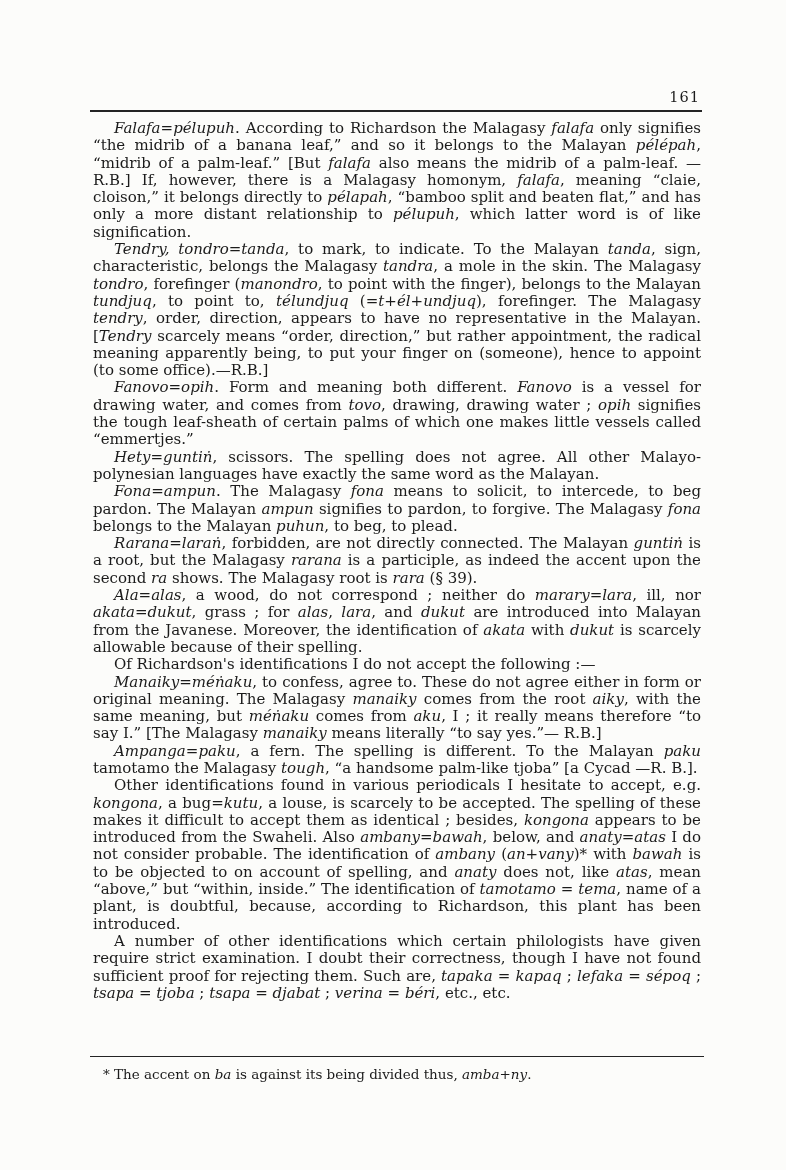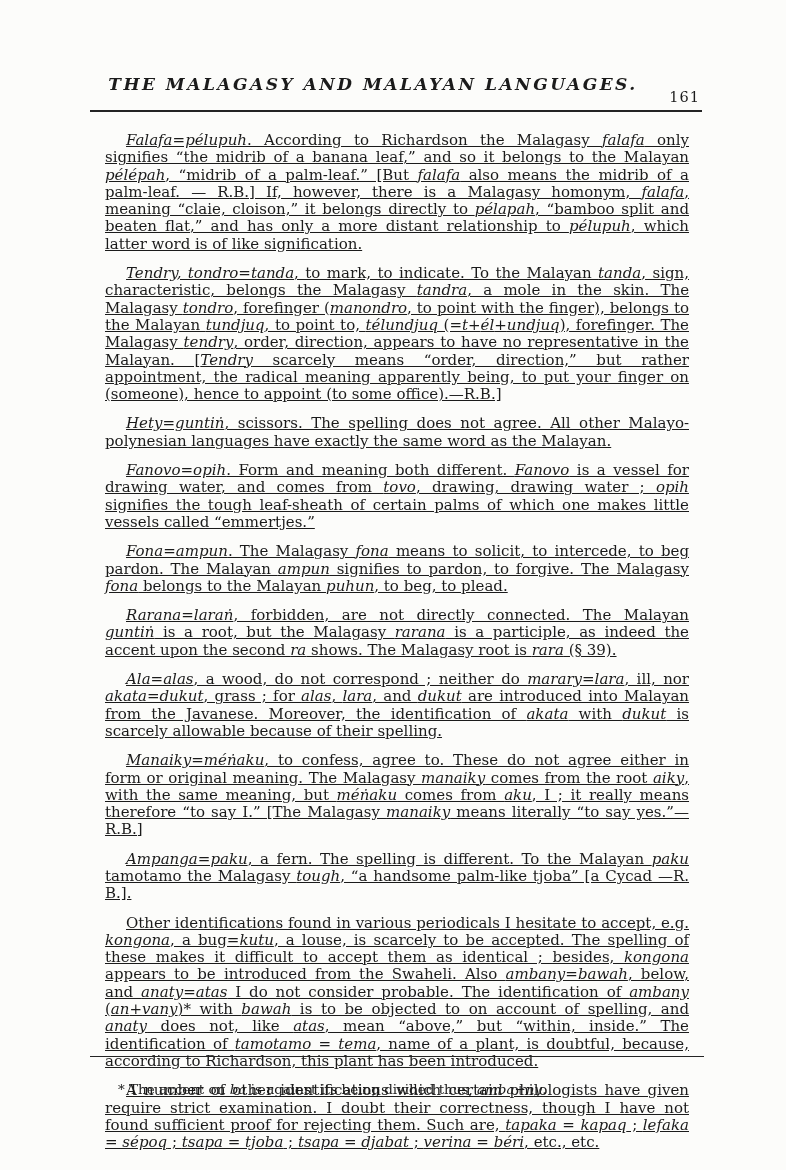--- a/index.html
+++ b/index.html
@@ -55,65 +55,64 @@
     position: absolute;
     top: 120px;
     left: 93px;
     width: 608px;
     font-size: 15px;
     line-height: 17.3px;
     text-align: justify;
     text-justify: inter-word;
   }
   .para {
-    margin: 12px;
+    margin: 0;
     text-indent: 21px;
-    text-decoration: underline;
   }
   .para i {
     font-style: italic;
   }
   .footnote-block {
     position: absolute;
     top: 1056px;
     left: 90px;
     width: 614px;
     border-top: 1.5px solid #242424;
     padding-top: 9px;
     font-size: 13.5px;
     line-height: 16px;
   }
   .footnote-text {
-    margin: 15px;
+    margin: 0;
     padding-left: 13px;
   }
   .footnote-text i {
     font-style: italic;
   }
 </style>
 </head>
 <body>
 
 <div class="page">
 
   <div class="running-header">
-    <div class="running-title">THE MALAGASY AND MALAYAN LANGUAGES.</div>
     <div class="running-pagenum">161</div>
   </div>
 
   <div class="header-rule"></div>
 
   <div class="text-block">
     <p class="para"><i>Falafa=pélupuh</i><span>.  According to Richardson the Malagasy </span><i>falafa</i><span> only signifies “the midrib of a banana leaf,” and so  it belongs to the Malayan </span><i>pélépah</i><span>, “midrib of a palm-leaf.” [But </span><i>falafa</i><span> also means the midrib of a palm-leaf. — R.B.] If, however, there is a Malagasy homonym, </span><i>falafa</i><span>, meaning “claie, cloison,” it belongs directly to </span><i>pélapah</i><span>, “bamboo split and beaten flat,” and has only a more distant relationship to </span><i>pélupuh</i><span>, which latter word is of like signification.</span></p>
     <p class="para"><i>Tendry, tondro=tanda</i><span>, to mark, to indicate.  To the Malayan </span><i>tanda</i><span>, sign, characteristic, belongs the Malagasy </span><i>tandra</i><span>, a mole in the skin. The Malagasy </span><i>tondro</i><span>, forefinger (</span><i>manondro</i><span>, to point with the finger), belongs to the Malayan </span><i>tundjuq</i><span>, to point to, </span><i>télundjuq</i><span> (=</span><i>t</i><span>+</span><i>él</i><span>+</span><i>undjuq</i><span>), forefinger. The Malagasy </span><i>tendry</i><span>, order, direction, appears to have no representative in the Malayan.  [</span><i>Tendry</i><span> scarcely means “order, direction,” but rather appointment, the radical meaning apparently being, to put your finger on (someone), hence to appoint (to some office).—R.B.]</span></p>
+    <p class="para"><i>Fanovo=opih</i><span>.  Form and meaning both different.  </span><i>Fanovo</i><span> is a vessel for drawing water, and comes from </span><i>tovo</i><span>, drawing, drawing water ; </span><i>opih</i><span> signifies the tough leaf-sheath of certain palms of which one makes little vessels called “emmertjes.”</span></p>
     <p class="para"><i>Hety=guntiṅ</i><span>, scissors.  The spelling does not agree.  All other Malayo-polynesian languages have exactly the same word as the Malayan.</span></p>
-    <p class="para"><i>Fanovo=opih</i><span>.  Form and meaning both different.  </span><i>Fanovo</i><span> is a vessel for drawing water, and comes from </span><i>tovo</i><span>, drawing, drawing water ; </span><i>opih</i><span> signifies the tough leaf-sheath of certain palms of which one makes little vessels called “emmertjes.”</span></p>
     <p class="para"><i>Fona=ampun</i><span>.  The Malagasy </span><i>fona</i><span> means to solicit, to intercede, to beg pardon.  The Malayan </span><i>ampun</i><span> signifies to pardon, to forgive.  The Malagasy </span><i>fona</i><span> belongs to the Malayan </span><i>puhun</i><span>, to beg, to plead.</span></p>
     <p class="para"><i>Rarana=laraṅ</i><span>, forbidden, are not directly connected.  The Malayan </span><i>guntiṅ</i><span> is a root, but the Malagasy </span><i>rarana</i><span> is a participle, as indeed the accent upon the second </span><i>ra</i><span> shows.  The Malagasy root is </span><i>rara</i><span> (§ 39).</span></p>
     <p class="para"><i>Ala=alas</i><span>, a wood, do not correspond ; neither do </span><i>marary=lara</i><span>, ill, nor </span><i>akata=dukut</i><span>, grass ; for </span><i>alas</i><span>, </span><i>lara</i><span>, and </span><i>dukut</i><span> are introduced into Malayan from the Javanese.  Moreover, the identification of </span><i>akata</i><span> with </span><i>dukut</i><span> is scarcely allowable because of their spelling.</span></p>
+    <p class="para"><span>Of Richardson's identifications I do not accept the following :—</span></p>
     <p class="para"><i>Manaiky=méṅaku</i><span>, to confess, agree to.  These do not agree either in form or original meaning. The Malagasy </span><i>manaiky</i><span> comes from the root </span><i>aiky</i><span>, with the same meaning, but </span><i>méṅaku</i><span> comes from </span><i>aku</i><span>, I ; it really means therefore “to say I.”  [The Malagasy </span><i>manaiky</i><span> means literally “to say yes.”— R.B.]</span></p>
     <p class="para"><i>Ampanga=paku</i><span>, a fern.  The spelling is different.  To the Malayan </span><i>paku</i><span> tamotamo the Malagasy </span><i>tough</i><span>, “a handsome palm-like tjoba” [a Cycad —R. B.].</span></p>
     <p class="para"><span>Other identifications found in various periodicals I hesitate to accept, e.g. </span><i>kongona</i><span>, a bug=</span><i>kutu</i><span>, a louse, is scarcely to be accepted.  The spelling of these makes it difficult to accept them as identical ; besides, </span><i>kongona</i><span> appears to be introduced from the Swaheli.  Also </span><i>ambany=bawah</i><span>, below, and </span><i>anaty=atas</i><span> I do not consider probable.  The identification of </span><i>ambany</i><span> (</span><i>an</i><span>+</span><i>vany</i><span>)* with </span><i>bawah</i><span> is to be objected to on account of spelling, and </span><i>anaty</i><span> does not, like </span><i>atas</i><span>, mean “above,” but “within, inside.”  The identification of </span><i>tamotamo = tema</i><span>, name of a plant, is doubtful, because, according to Richardson, this plant has been introduced.</span></p>
     <p class="para"><span>A number of other identifications which certain philologists have given require strict examination.  I doubt their correctness, though I have not found sufficient proof for rejecting them.  Such are, </span><i>tapaka = kapaq</i><span> ; </span><i>lefaka = sépoq</i><span> ; </span><i>tsapa = tjoba</i><span> ; </span><i>tsapa = djabat</i><span> ; </span><i>verina = béri</i><span>, etc., etc.</span></p>
   </div>
 
   <div class="footnote-block">
     <p class="footnote-text"><span>*  The accent on </span><i>ba</i><span> is against its being divided thus, </span><i>amba</i><span>+</span><i>ny</i><span>.</span></p>
   </div>
 

